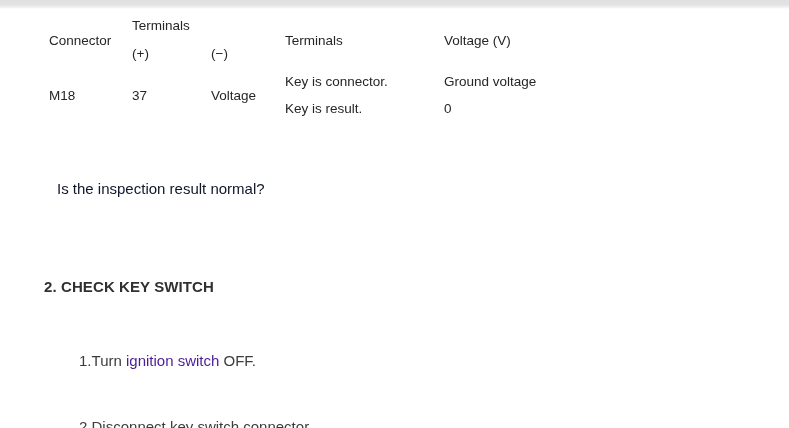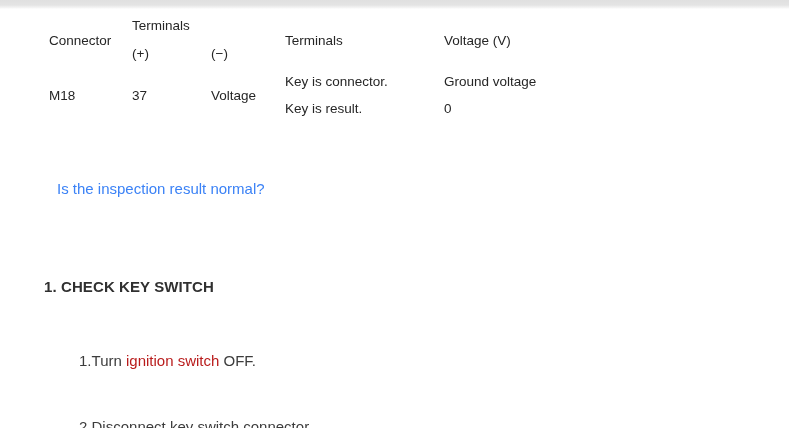--- a/index.html
+++ b/index.html
@@ -76,21 +76,21 @@
   .h-pm        { height: 30px; }
   .h-data      { height: 27px; }
 
   
   .body-block {
     position: absolute;
     left: 57px;
     top: 178px;
     font-size: 15px;
     line-height: 22px;
-    color: #3b82f6;
+    color: #0f172a;
   }
   .body-block .line { white-space: pre; }
 
   .section-heading {
     position: absolute;
     left: 44px;
     top: 278px;
     font-size: 15px;
     font-weight: bold;
     color: #303030;
@@ -100,21 +100,21 @@
   .steps-block {
     position: absolute;
     left: 54px;
     top: 328px;
     font-size: 15px;
     line-height: 22px;
     color: #3c3c3c;
   }
   .steps-block .step { white-space: pre; }
   .link {
-    color: #b91c1c;
+    color: #4c1d95;
     margin-top: 22px;
   }
 </style>
 </head>
 <body>
 
 <div class="page">
 
   <div class="page-top-band"></div>
 
@@ -154,21 +154,21 @@
           <td class="rule-bottom h-data">0</td>
         </tr>
       </tbody>
     </table>
   </div>
 
   <div class="body-block">
     <div class="line">Is the inspection result normal?</div>
   </div>
 
-  <div class="section-heading">1. CHECK KEY SWITCH</div>
+  <div class="section-heading">2. CHECK KEY SWITCH</div>
 
   <div class="steps-block">
     <div class="step">
       <span>1.</span><span>Turn </span><span class="link">ignition switch</span><span> OFF.</span>
     </div>
     <div class="step">
       <span>2.</span><span>Disconnect key switch connector.</span>
     </div>
 
   </div>

